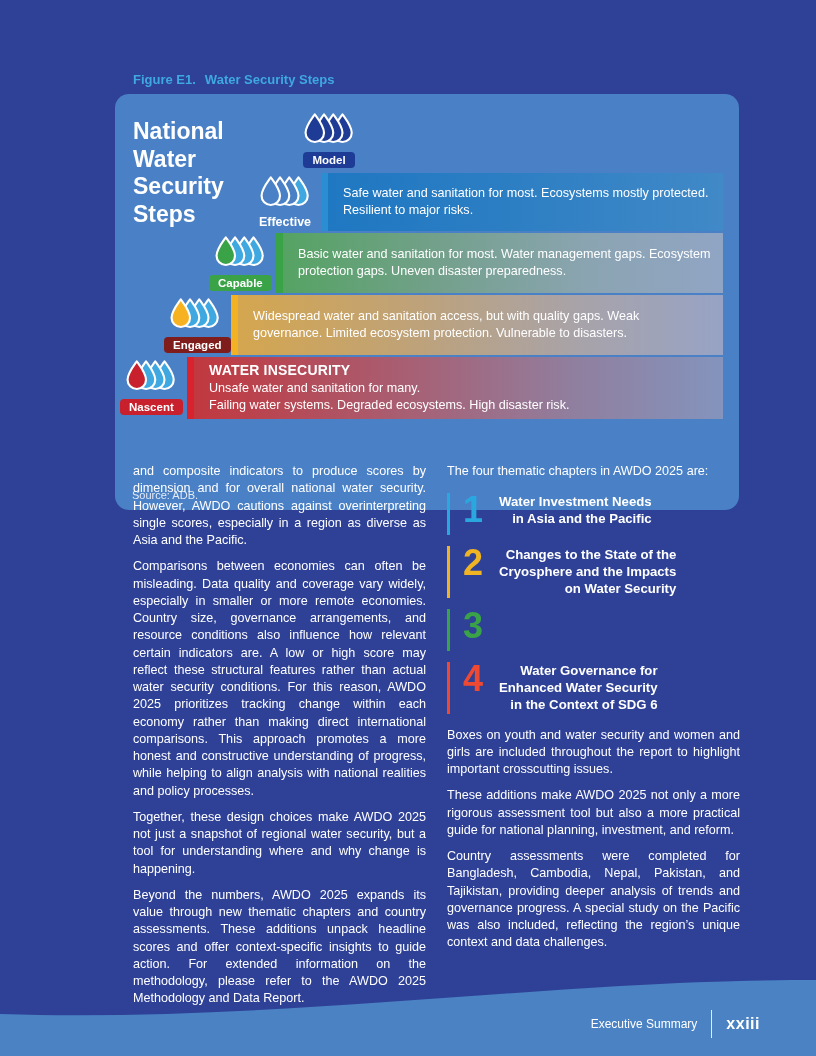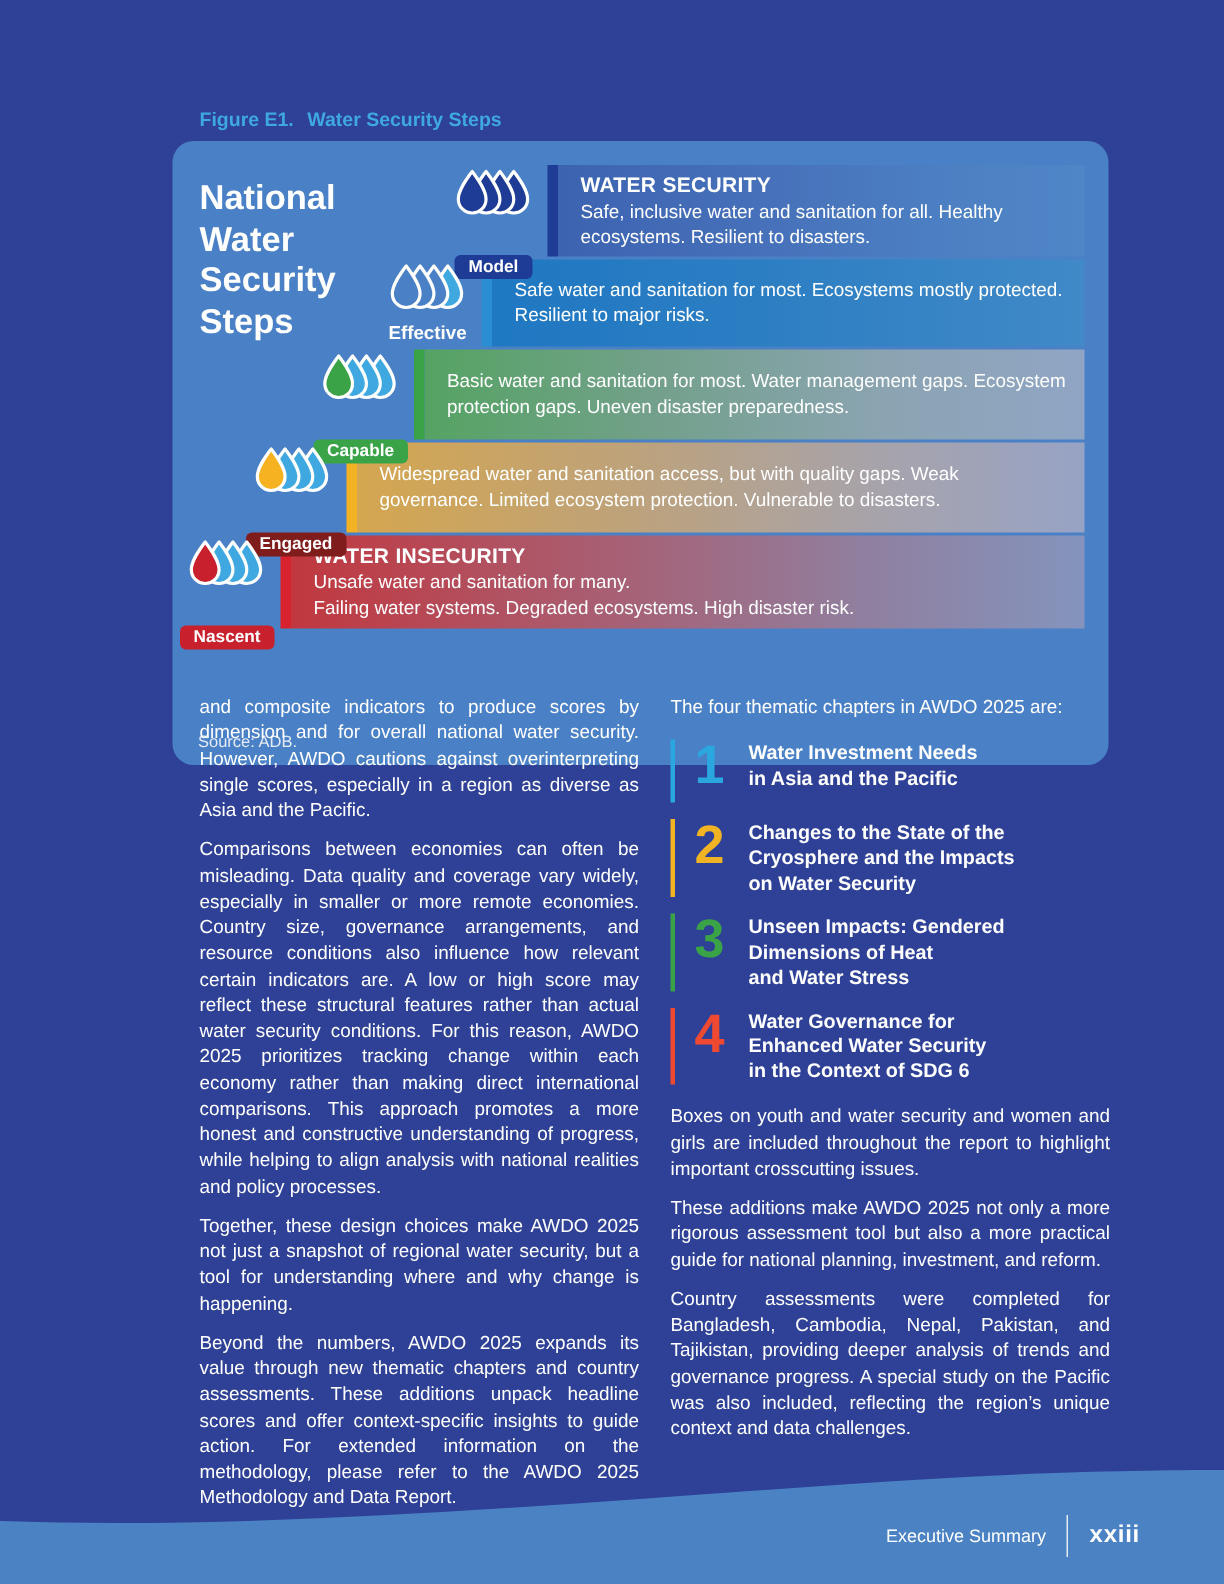--- a/index.html
+++ b/index.html
@@ -31,38 +31,38 @@
   .bar-nascent   { left:72px;  top:263px; height:62px; border-left:7px solid #d8232e;
                    background:linear-gradient(90deg,#c1383f 0%,#a85f73 40%,#907f9f 72%,#8494bd 100%); }
 
   
   .iconblock { position:absolute; width:62px; text-align:center; }
   .ib-model     { left:183px; top:18px; }
   .ib-effective { left:139px; top:81px; }
   .ib-capable   { left:94px;  top:141px; }
   .ib-engaged   { left:49px;  top:203px; }
   .ib-nascent   { left:5px;   top:265px; }
-  .badge { display:inline-block; margin-top:20px; padding:2px 9px; border-radius:4px; color:#fff; font-size:11.5px; font-weight:bold;text-align:right; }
+  .badge { display:inline-block; margin-top:3px; padding:2px 9px; border-radius:4px; color:#fff; font-size:11.5px; font-weight:bold;text-align:right; }
   .badge-model   { background:#1e3c96; }
   .badge-capable { background:#3aa348; }
   .badge-engaged { background:#7f1d1d; }
   .badge-nascent { background:#c8202c; }
   .label-plain { display:inline-block; margin-top:2px; color:#fff; font-size:12.5px; font-weight:bold; }
 
   
   .col { position:absolute; top:463px; width:293px; color:#ffffff; font-size:12.6px; line-height:1.37; }
   .col-left  { left:133px; }
   .col-right { left:447px; }
   .col p { text-align:justify; margin-bottom:9px; }
   .col .intro { text-align:left; margin-bottom:13px; }
 
   
   .chapter { display:flex; align-items:flex-start; border-left:3px solid; padding-left:13px; margin-bottom:11px; min-height:42px; }
   .ch-num { font-size:36px; font-weight:bold; line-height:0.95; width:36px; flex:0 0 36px; }
-  .ch-title { font-weight:bold; font-size:13.2px; line-height:1.28; white-space:pre-line; padding-top:1px; }
+  .ch-title { font-weight:bold; font-size:13.2px; line-height:1.28; white-space:pre-line; padding-top:1px;text-align:right; }
   .ch1 { border-color:#2ba7e0; } .ch1 .ch-num { color:#2ba7e0; }
   .ch2 { border-color:#f0b323; } .ch2 .ch-num { color:#f0b323; }
   .ch3 { border-color:#3aa348; } .ch3 .ch-num { color:#3aa348; }
   .ch4 { border-color:#ef4a31; } .ch4 .ch-num { color:#ef4a31; }
   .after-chapters { margin-top:13px; }
 
   
   .footer-wave { position:absolute; left:0; bottom:0; width:816px; height:80px; }
   .footer-meta { position:absolute; right:56px; bottom:18px; display:flex; align-items:center; color:#ffffff; }
   .footer-section { font-size:12px;padding-left:32px; }
@@ -77,24 +77,20 @@
   <div class="fig-caption">
     <span class="lbl">Figure E1.</span><span>Water Security Steps</span>
   </div>
 
   <div class="panel">
     <div class="panel-title">National
 Water
 Security
 Steps</div>
 
-    <div class="bar bar-model">
-      <div class="bar-heading">WATER SECURITY</div>
-      <div class="bar-text">Safe, inclusive water and sanitation for all. Healthy ecosystems. Resilient to disasters.</div>
-    </div>
     <div class="bar bar-effective">
       <div class="bar-text">Safe water and sanitation for most. Ecosystems mostly protected. Resilient to major risks.</div>
     </div>
     <div class="bar bar-capable">
       <div class="bar-text">Basic water and sanitation for most. Water management gaps. Ecosystem protection gaps. Uneven disaster preparedness.</div>
     </div>
     <div class="bar bar-engaged">
       <div class="bar-text">Widespread water and sanitation access, but with quality gaps. Weak governance. Limited ecosystem protection. Vulnerable to disasters.</div>
     </div>
     <div class="bar bar-nascent">
@@ -182,23 +178,20 @@
 in Asia and the Pacific</div>
     </div>
     <div class="chapter ch2">
       <div class="ch-num">2</div>
       <div class="ch-title">Changes to the State of the
 Cryosphere and the Impacts
 on Water Security</div>
     </div>
     <div class="chapter ch3">
       <div class="ch-num">3</div>
-      <div class="ch-title">Unseen Impacts: Gendered
-Dimensions of Heat
-and Water Stress</div>
     </div>
     <div class="chapter ch4">
       <div class="ch-num">4</div>
       <div class="ch-title">Water Governance for
 Enhanced Water Security
 in the Context of SDG 6</div>
     </div>
 
     <p class="after-chapters">Boxes on youth and water security and women and girls are included throughout the report to highlight important crosscutting issues.</p>
     <p>These additions make AWDO 2025 not only a more rigorous assessment tool but also a more practical guide for national planning, investment, and reform.</p>

